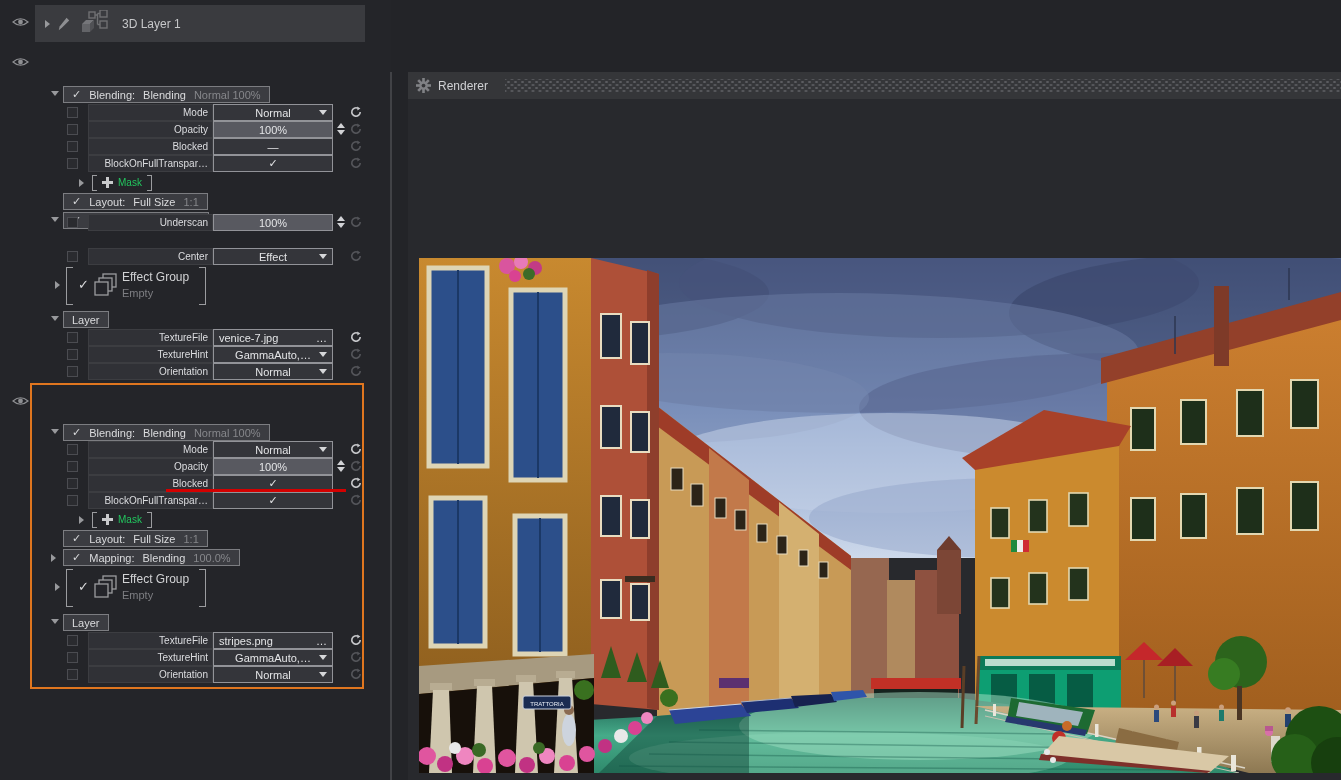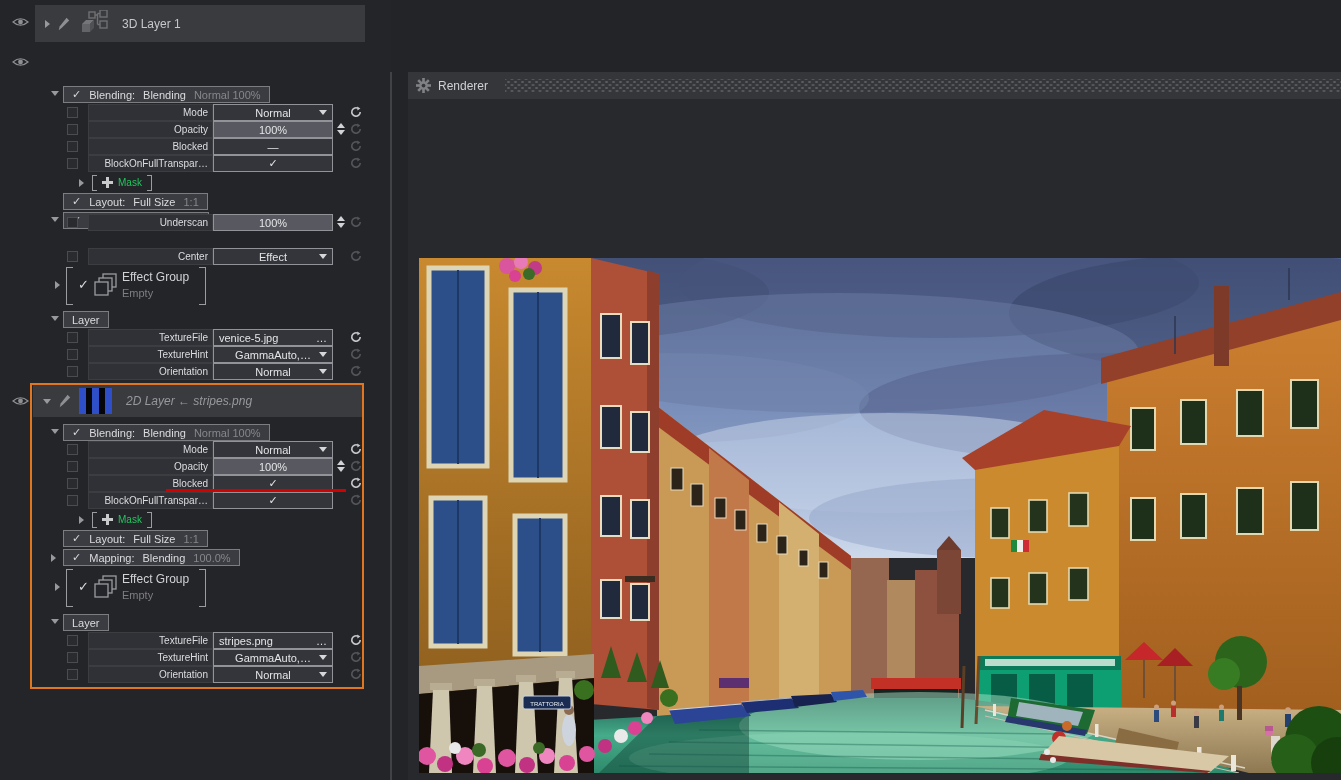--- a/index.html
+++ b/index.html
@@ -117,30 +117,20 @@
   </span>
 
   <div class="sel-border" style="border-color: rgb(224, 118, 31);"></div>
 
   <span class="eye" style="top:395px">
     <svg width="17" height="12" viewBox="0 0 17 12">
         <path d="M1 6 Q8.5 -0.5 16 6 Q8.5 12.5 1 6 Z" fill="none" stroke="currentColor" stroke-width="1.2"></path>
         <circle cx="8.5" cy="6" r="2.4" fill="currentColor"></circle>
       </svg>
   </span>
-  <div class="lheader" style="top:385px;height:32px;left:33px;width:330px">
-    <span class="tri tri-d"></span>
-    <span class="pencil">
-      <svg width="12" height="14" viewBox="0 0 12 14">
-          <path d="M8.6 0.8 L11.2 3.4 L4.4 10.2 L0.8 13.2 L1.6 9.4 Z" fill="currentColor"></path>
-        </svg>
-    </span>
-    <span class="thumb stripes"></span>
-    <span class="hlabel it">2D Layer ← stripes.png</span>
-  </div>
 
   <div id="tree-rows">
       <div class="prow" style="top: 86px;">
         <span class="sectri tri tri-d"></span>
         <div class="secbox">
           <span class="seccheck">✓</span>
           <span class="sectitle">Blending:</span>
           <span class="secname">Blending</span>
           <span class="secsum">Normal 100%</span>
         </div>
@@ -265,21 +255,21 @@
       <div class="prow" style="top: 311px;">
         <span class="sectri tri tri-d"></span>
         <div class="secbox">
           <span class="sectitle">Layer</span>
         </div>
       </div>
       <div class="prow" style="top: 329px;">
         <span class="gcheck"></span>
         <div class="plabel">TextureFile</div>
         <div class="pfield file">
-          <span>venice-5.jpg</span>
+          <span>venice-7.jpg</span>
           <span>…</span>
         </div>
         <span class="reset bright"><svg width="12" height="12" viewBox="0 0 12 12">
             <path d="M10.2 6a4.2 4.2 0 1 1-2.4-3.8" fill="none" stroke="currentColor" stroke-width="1.6"></path>
             <path d="M7.2 0.4 L10.4 2.4 L7.4 4.6 Z" fill="currentColor"></path>
           </svg></span>
       </div>
       <div class="prow" style="top: 346px;">
         <span class="gcheck"></span>
         <div class="plabel">TextureHint</div>

